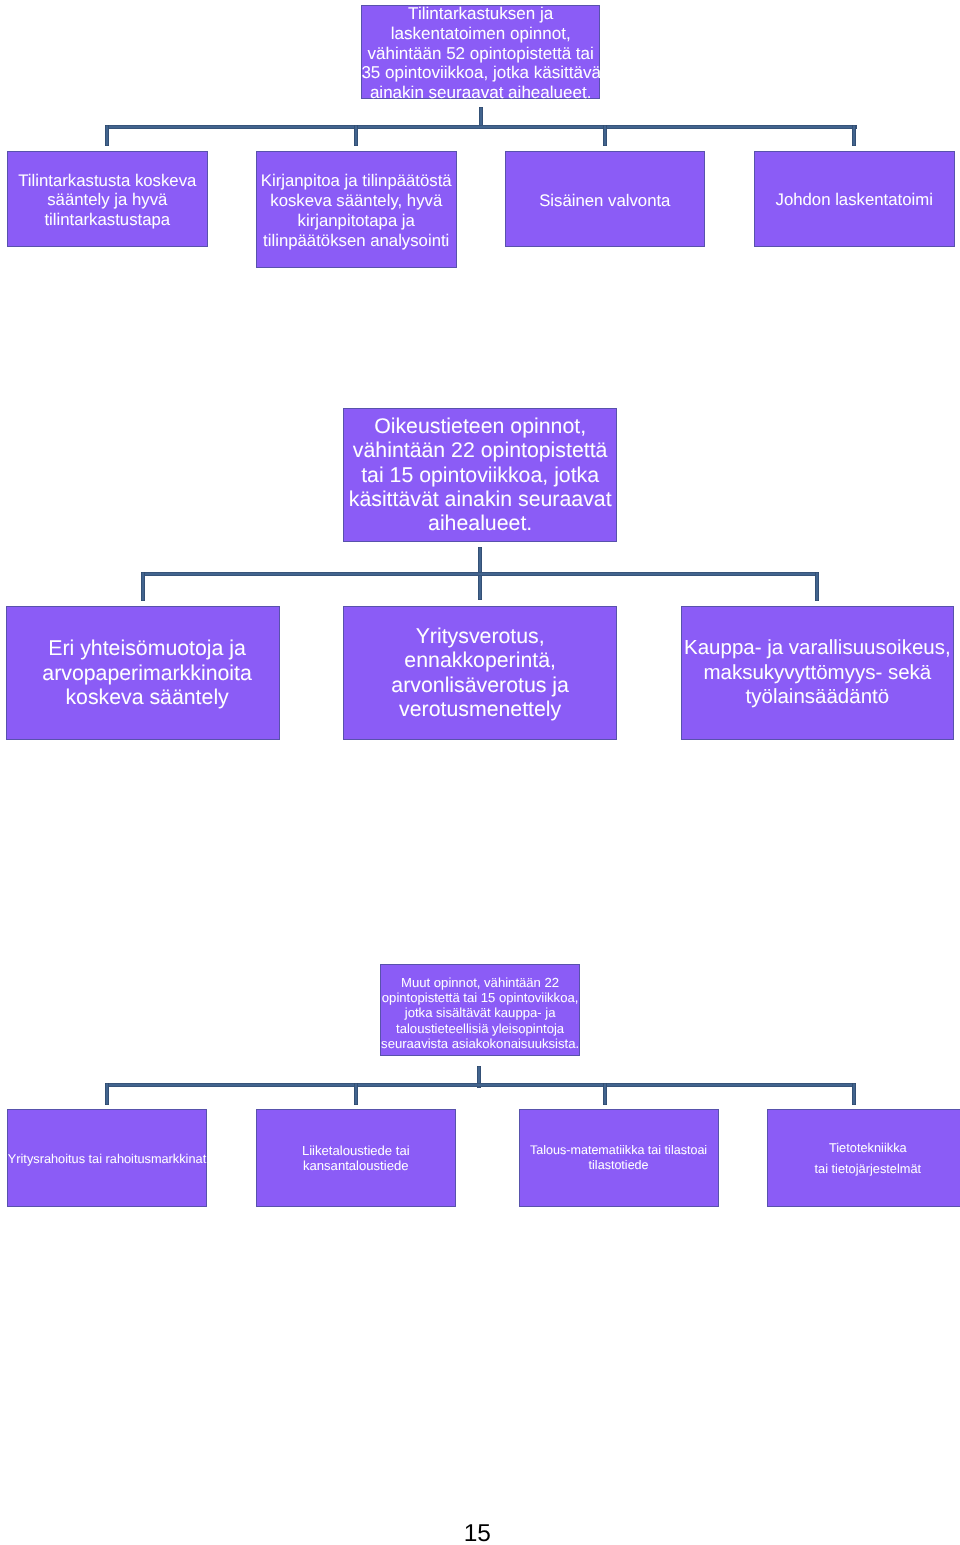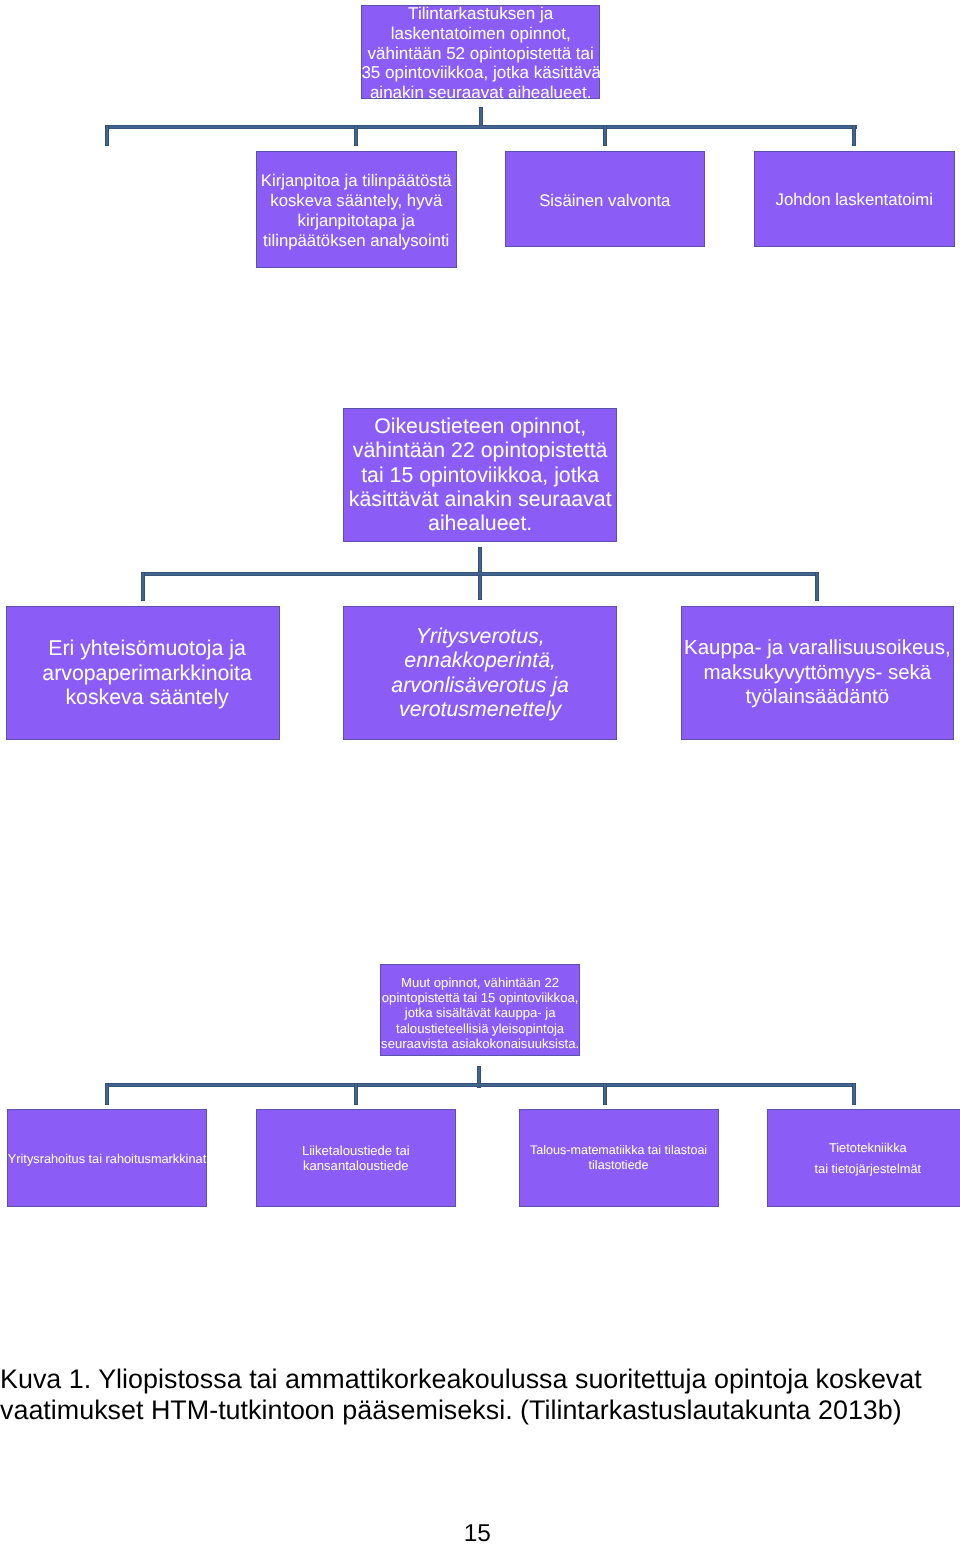--- a/index.html
+++ b/index.html
@@ -29,20 +29,25 @@
 35 opintoviikkoa, jotka käsittävät
 ainakin seuraavat aihealueet.</span>
   </div>
   <div class="vbar" style="left:478.6px;top:107px;height:22px;"></div>
   <div class="hbar" style="left:105.1px;top:124.6px;width:752.1px;"></div>
   <div class="vbar" style="left:105.1px;top:124.6px;height:21.4px;"></div>
   <div class="vbar" style="left:354.2px;top:124.6px;height:21.4px;"></div>
   <div class="vbar" style="left:602.8px;top:124.6px;height:21.4px;"></div>
   <div class="vbar" style="left:852.2px;top:124.6px;height:21.4px;"></div>
 
+  <div class="node" style="left:6.8px;top:151px;width:201px;height:95.5px;font-size:16.75px;line-height:19.8px;padding-top:3px;">
+    <span>Tilintarkastusta koskeva
+sääntely ja hyvä
+tilintarkastustapa</span>
+  </div>
   <div class="node" style="left:255.7px;top:151px;width:201.1px;height:117px;font-size:16.75px;line-height:19.8px;padding-top:3px;">
     <span>Kirjanpitoa ja tilinpäätöstä
 koskeva sääntely, hyvä
 kirjanpitotapa ja
 tilinpäätöksen analysointi</span>
   </div>
   <div class="node" style="left:504.6px;top:151px;width:200.4px;height:95.5px;font-size:16.75px;line-height:19.8px;padding-top:4px;">
     <span>Sisäinen valvonta</span>
   </div>
   <div class="node" style="left:753.9px;top:151px;width:200.7px;height:95.5px;font-size:16.75px;line-height:19.8px;padding-top:3px;justify-content:flex-end;">
@@ -59,21 +64,21 @@
   <div class="vbar" style="left:478px;top:546.8px;height:53.7px;"></div>
   <div class="hbar" style="left:141.2px;top:571.9px;width:678.2px;"></div>
   <div class="vbar" style="left:141.2px;top:571.9px;height:28.9px;"></div>
   <div class="vbar" style="left:815.2px;top:571.9px;height:28.9px;"></div>
 
   <div class="node" style="left:6.2px;top:605.8px;width:273.8px;height:133.8px;font-size:21.3px;line-height:24.3px;padding-left:8px;">
     <span>Eri yhteisömuotoja ja
 arvopaperimarkkinoita
 koskeva sääntely</span>
   </div>
-  <div class="node" style="left:343.3px;top:605.8px;width:273.7px;height:133.8px;font-size:21.3px;line-height:24.3px;font-style:italic;">
+  <div class="node" style="left:343.3px;top:605.8px;width:273.7px;height:133.8px;font-size:21.3px;line-height:24.3px;">
     <span>Yritysverotus,
 ennakkoperintä,
 arvonlisäverotus ja
 verotusmenettely</span>
   </div>
   <div class="node" style="left:680.6px;top:605.8px;width:273.5px;height:133.8px;font-size:20.5px;line-height:24.3px;">
     <span>Kauppa- ja varallisuusoikeus,
 maksukyvyttömyys- sekä
 työlainsäädäntö</span>
   </div>
@@ -101,20 +106,16 @@
   </div>
   <div class="node" style="left:504.6px;top:1109.2px;width:200px;height:97.7px;font-size:12.55px;line-height:15.1px;margin-left:14px;">
     <span>Talous-matematiikka tai tilastoai
 tilastotiede</span>
   </div>
   <div class="node" style="left:753px;top:1109.2px;width:201.6px;height:97.7px;font-size:12.8px;line-height:21.5px;margin-left:14px;">
     <span>Tietotekniikka
 tai tietojärjestelmät</span>
   </div>
 
-  <div class="caption" style="left:0px;top:1364px;width:955px;font-size:26.9px;line-height:31px;">
-    <div>Kuva 1. Yliopistossa tai ammattikorkeakoulussa suoritettuja opintoja koskevat</div>
-    <div>vaatimukset HTM-tutkintoon pääsemiseksi. (Tilintarkastuslautakunta 2013b)</div>
-  </div>
 
   <div class="pageno" style="left:417.3px;top:1519.5px;width:120px;font-size:24.5px;">15</div>
 
 </div>
 
 </body></html>

